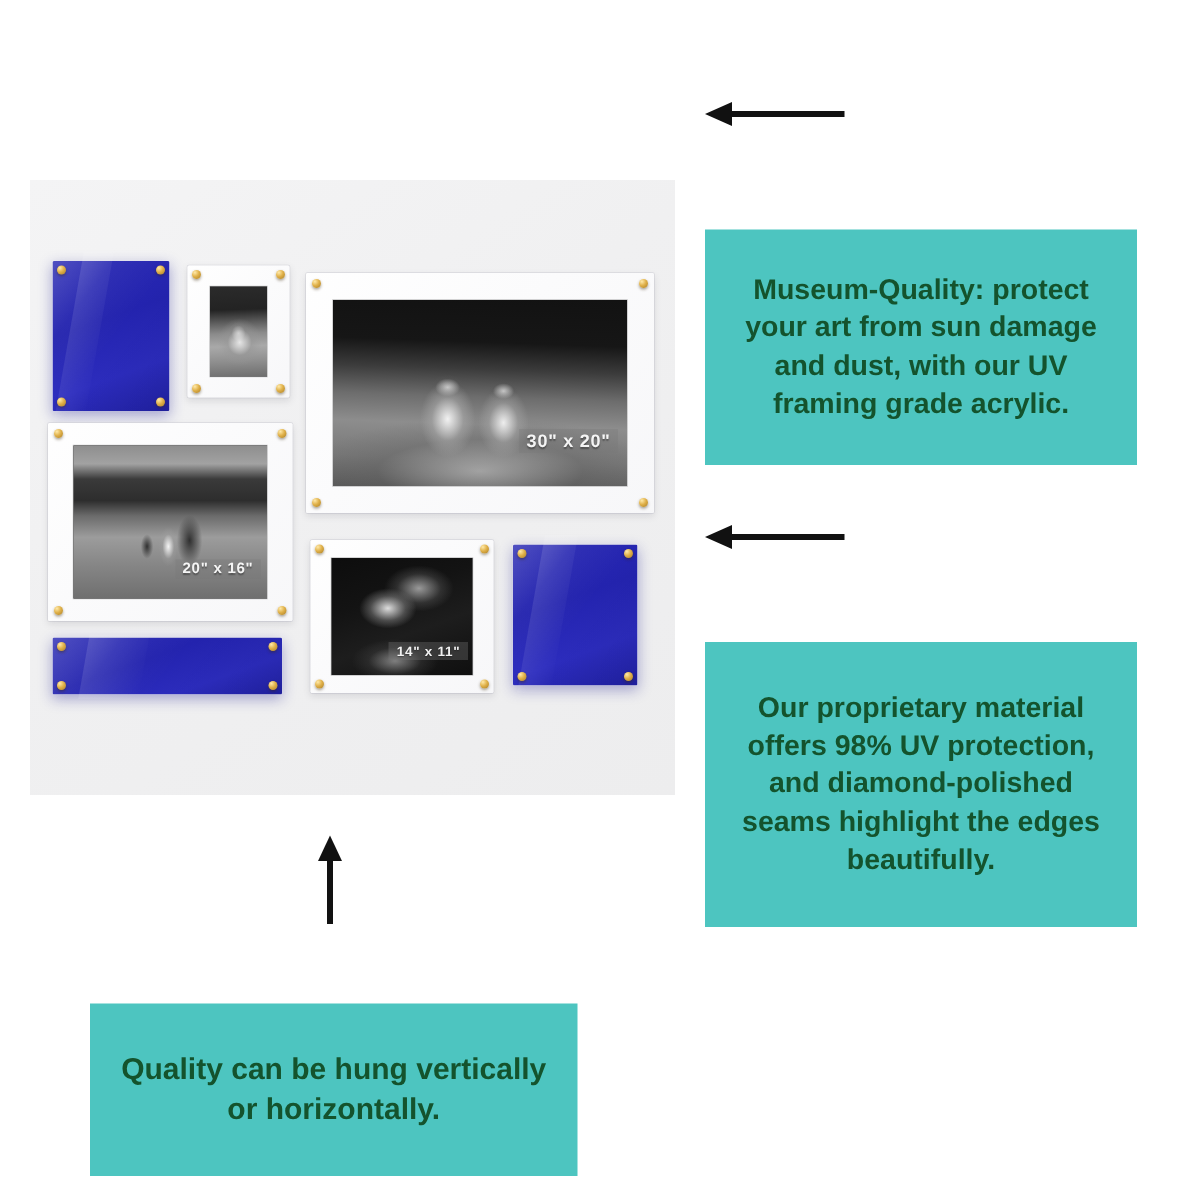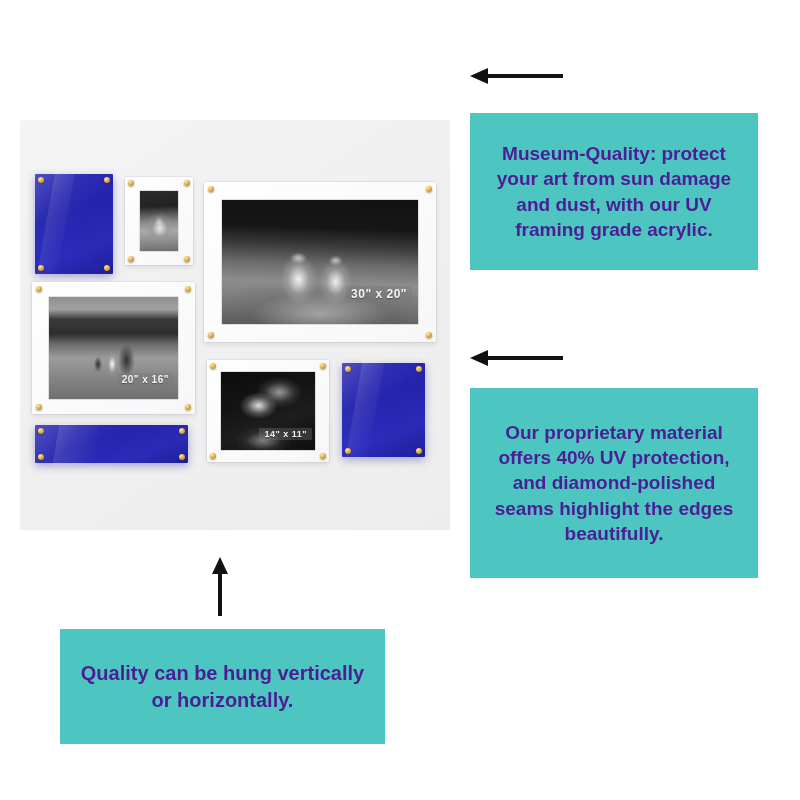--- a/index.html
+++ b/index.html
@@ -101,24 +101,25 @@
   }
 
   
   .callout {
     position: absolute;
     box-sizing: border-box;
     display: flex;
     align-items: center;
     justify-content: center;
     text-align: center;
-    color: #4c1d95;
+    color: #14532d;
     font-weight: 700;
     line-height: 1.32;
     padding: 8px 14px;
+    margin-top: 40px;
   }
 
   
   .arrow {
     position: absolute;
   }
 </style>
 </head>
 <body>
 
@@ -240,20 +241,20 @@
       <line x1="12" y1="60" x2="12" y2="12" stroke="#111111" stroke-width="4"></line>
       <polygon points="12,1 4,18 20,18" fill="#111111"></polygon>
     </svg>
   </div>
 
   <div class="callout" style="left:470px; top:113px; width:288px; height:157px; background:#4dc5c0; font-size:19px;">
     <span>Museum-Quality: protect your art from sun damage and dust, with our UV framing grade acrylic.</span>
   </div>
 
   <div class="callout" style="left:470px; top:388px; width:288px; height:190px; background:#4dc5c0; font-size:19px;">
-    <span>Our proprietary material offers 40% UV protection, and diamond-polished seams highlight the edges beautifully.</span>
+    <span>Our proprietary material offers 98% UV protection, and diamond-polished seams highlight the edges beautifully.</span>
   </div>
 
   <div class="callout" style="left:60px; top:629px; width:325px; height:115px; background:#4dc5c0; font-size:20px;">
     <span>Quality can be hung vertically or horizontally.</span>
   </div>
 
 </div>
 
 </body></html>

